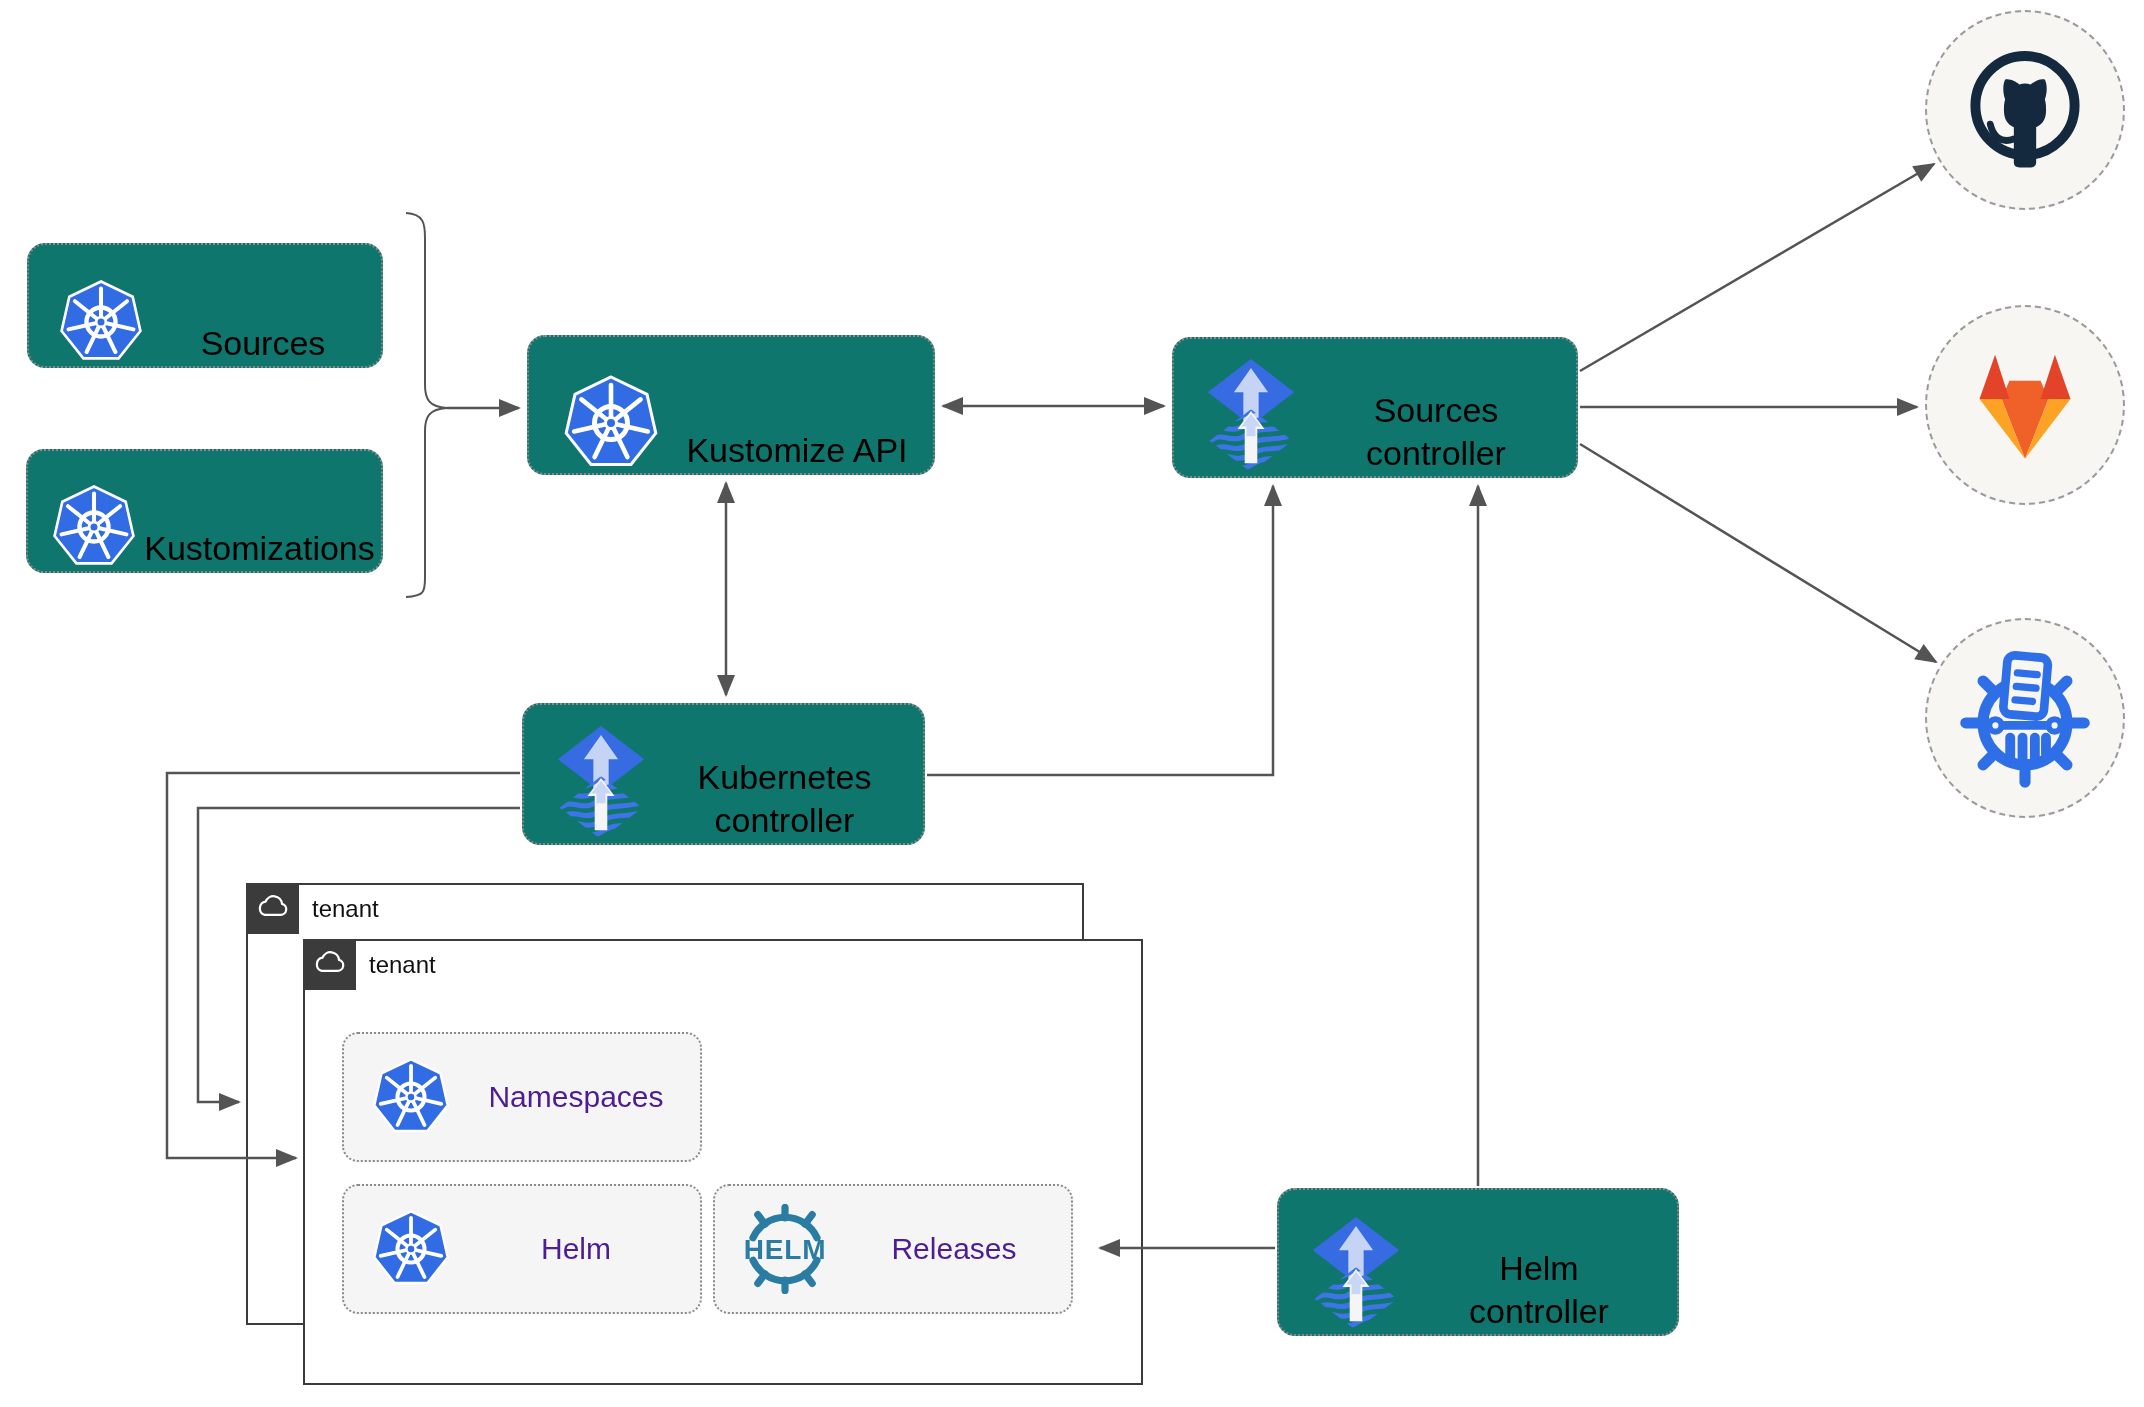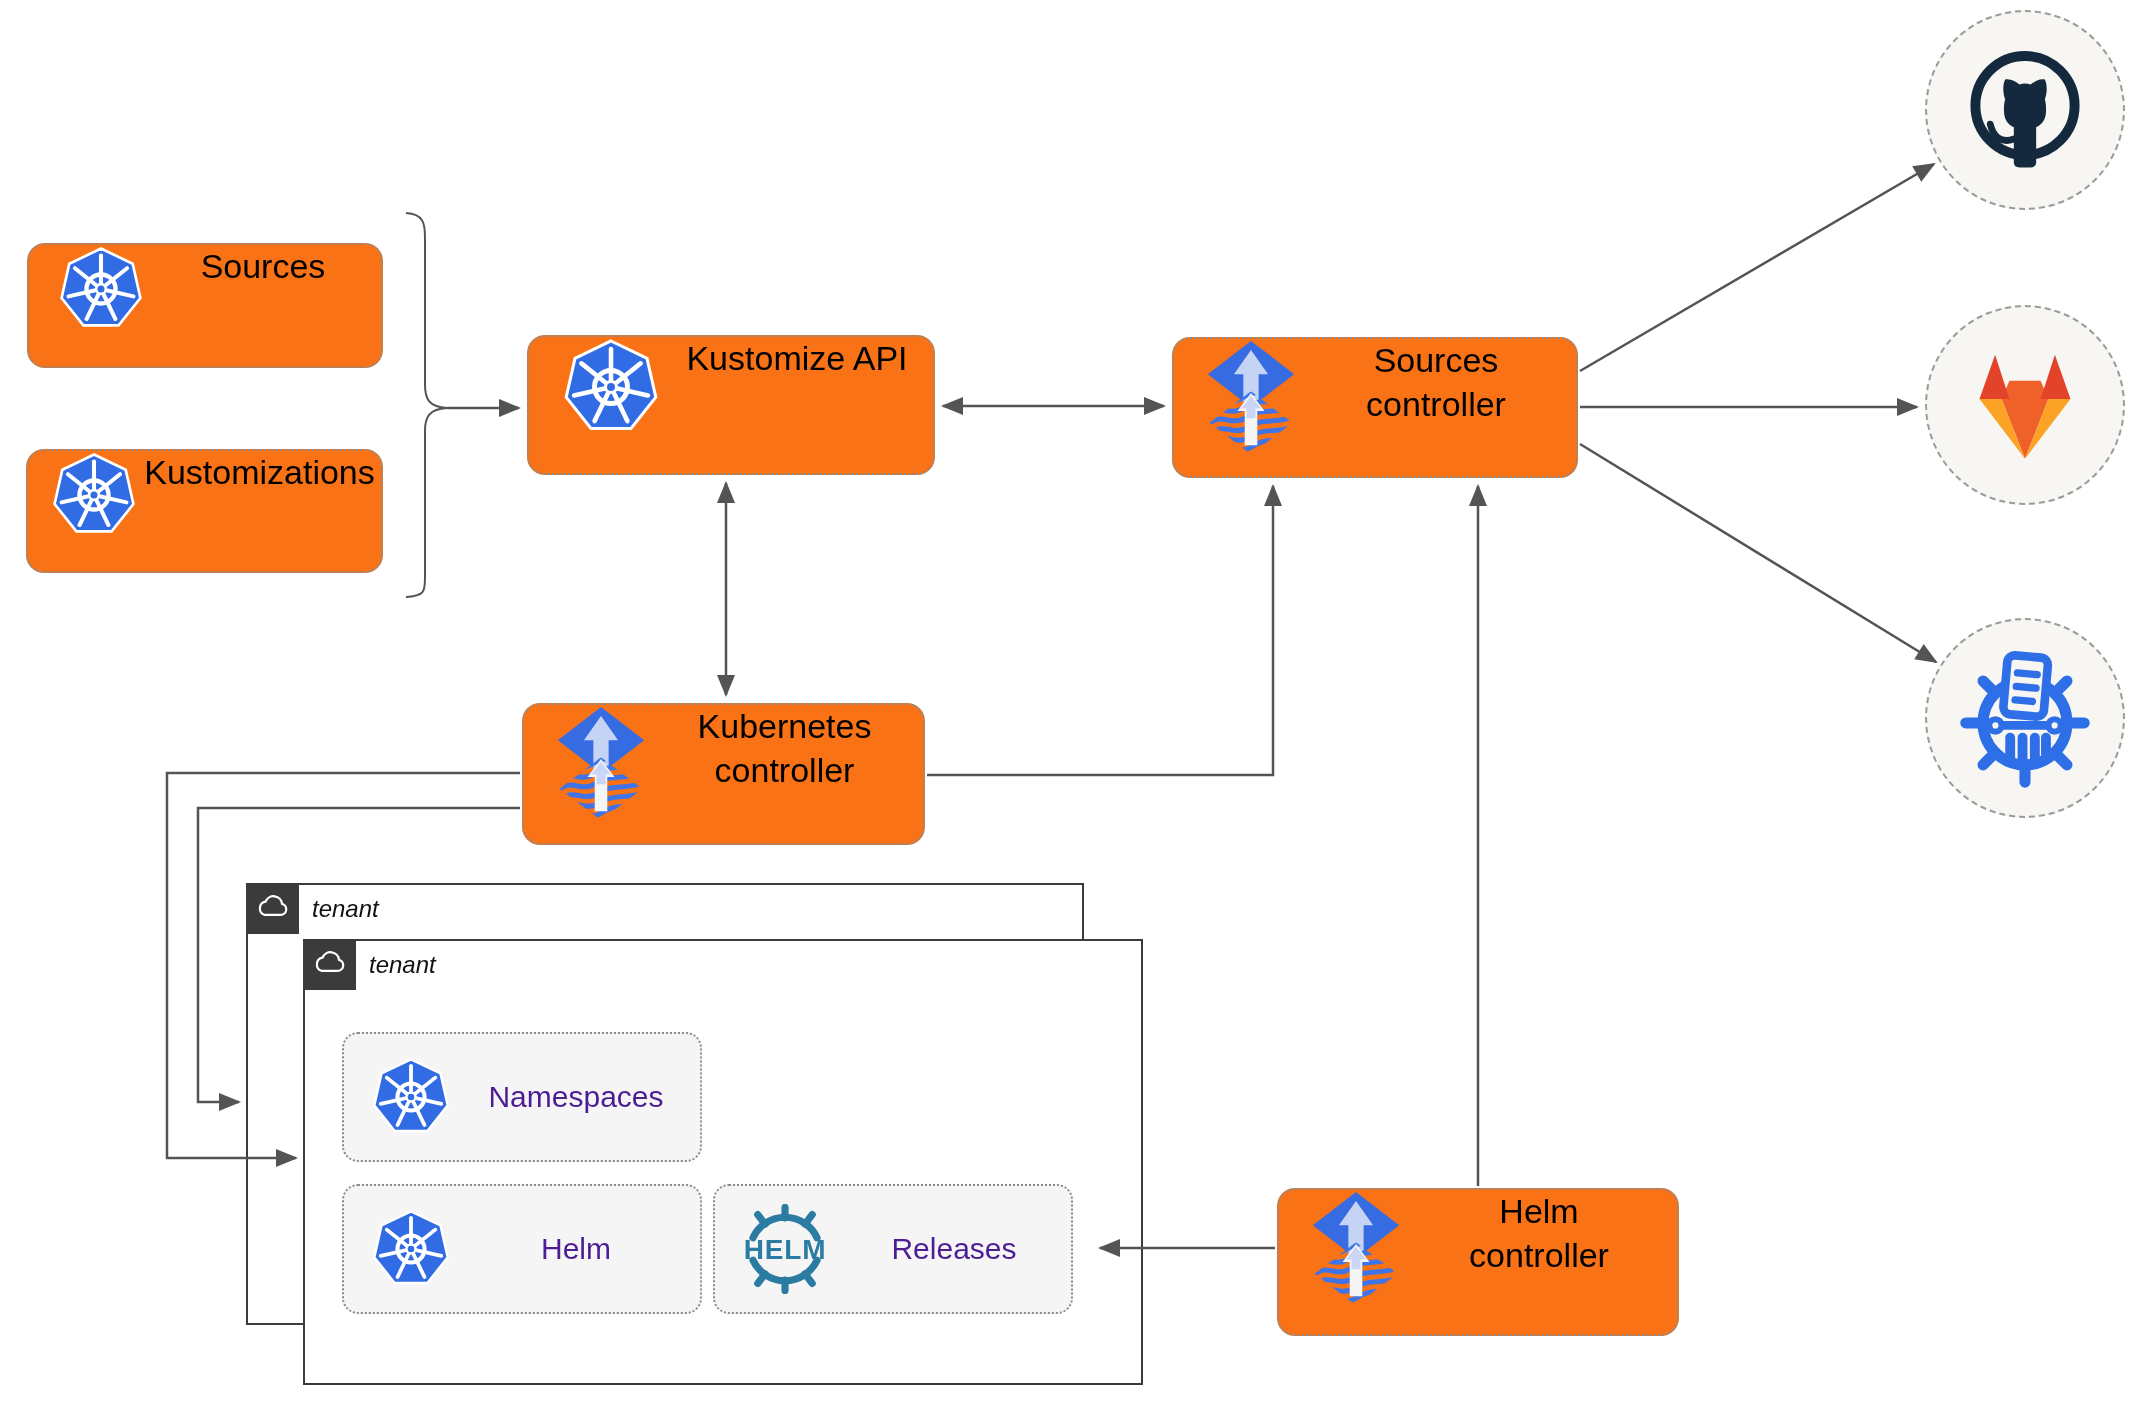--- a/index.html
+++ b/index.html
@@ -1,32 +1,32 @@
 <!DOCTYPE html>
 <html><head>
 <meta charset="utf-8">
 <style>
   html,body{margin:0;padding:0;background:#fff;}
   .canvas{position:relative;width:2144px;height:1407px;background:#ffffff;
           font-family:"Liberation Sans",sans-serif;overflow:hidden;}
-  .node{position:absolute;background:#f97316;border:2px dotted #8a8a8a;border-radius:18px;
-        display:flex;align-items:flex-start;box-sizing:border-box;}
+  .node{position:absolute;background:#0f766e;border:2px dotted #8a8a8a;border-radius:18px;
+        display:flex;align-items:flex-end;box-sizing:border-box;}
   .node .label{flex:1;text-align:center;font-size:34px;color:#000;line-height:1.28;}
   .node .icon{flex:0 0 auto;}
   .inner-node{position:absolute;background:#f5f5f5;border:2px dotted #8a8a8a;border-radius:16px;
         display:flex;align-items:center;box-sizing:border-box;}
   .inner-node .label{flex:1;text-align:center;font-size:30px;color:#4c1d95;}
   .circle{position:absolute;width:200px;height:200px;border-radius:50%;
         border:2.5px dashed #9a9a9a;background:#f7f6f2;display:flex;align-items:center;
         justify-content:center;box-sizing:border-box;}
   .tenant{position:absolute;background:#ffffff;border:2.5px solid #3b3b3b;box-sizing:border-box;}
   .tenant .tab{position:absolute;top:-2.5px;left:-2.5px;width:53px;height:51px;background:#3b3b3b;
         display:flex;align-items:center;justify-content:center;}
   .tenant .tenant-label{position:absolute;top:-2.5px;left:64px;height:51px;line-height:51px;
-        font-size:24px;color:#111;font-style:italic;}
+        font-size:24px;color:#111;}
   .connectors{position:absolute;left:0;top:0;z-index:5;pointer-events:none;}
   svg{display:block;}
 </style>
 </head>
 <body>
 
 <svg width="0" height="0" style="position:absolute" aria-hidden="true">
   <defs>
     <symbol id="sym-k8s" viewBox="0 0 100 100">
       <polygon points="50,4 86,21.3 94.8,60.2 70,91.4 30,91.4 5.2,60.2 14,21.3" fill="#326ce5" stroke="#fff" stroke-width="3"></polygon>

